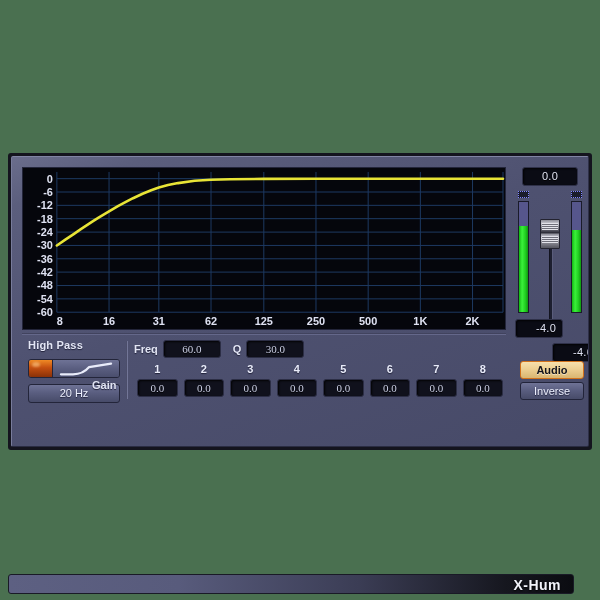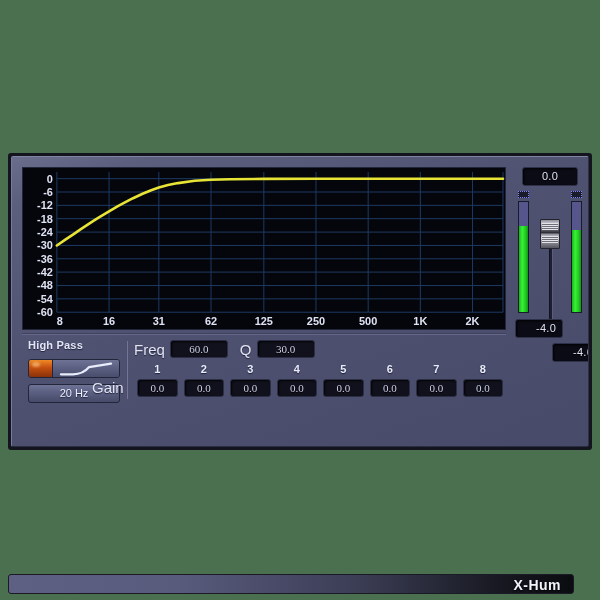--- a/index.html
+++ b/index.html
@@ -183,21 +183,21 @@
     border-radius:3px;
     color:#ccd0e6;
     font-size:11px;
     text-align:center;
     box-sizing:border-box;
     box-shadow:inset 1px 1px 2px rgba(0,0,0,.85);
     text-shadow:0 1px 0 #000;
     font-family:Liberation Serif, serif;
   }
   .lbl{
-    color:#e2e5f4;font-size:15px;font-weight:normal;
+    color:#e2e5f4;font-size:11px;font-weight:bold;
     text-shadow:0 1px 1px #20223a;
   }
 
   .row-freq{position:absolute;left:112px;top:0;height:20px;display:flex;align-items:center;}
   .row-freq .lbl{margin-right:5px;}
   .row-freq .field{width:58px;height:18px;line-height:16px;margin-right:12px;}
 
   .link-group{position:absolute;right:70px;top:0;height:20px;display:flex;align-items:center;}
   .link-group .lbl{margin-right:7px;}
   .link-btn{
@@ -415,20 +415,24 @@
                 <div class="band-cell">
                   <div class="field">0.0</div>
                 </div>
                 <div class="band-cell">
                   <div class="field">0.0</div>
                 </div>
               </div>
           </div>
         </div>
 
+        <div class="mode-group">
+          <div class="mode-btn active">Audio</div>
+          <div class="mode-btn idle">Inverse</div>
+        </div>
 
       </div>
     </div>
   </div>
 
   <div class="titlebar">
     <span class="titlebar-text">X-Hum</span>
   </div>
 
 </div>

